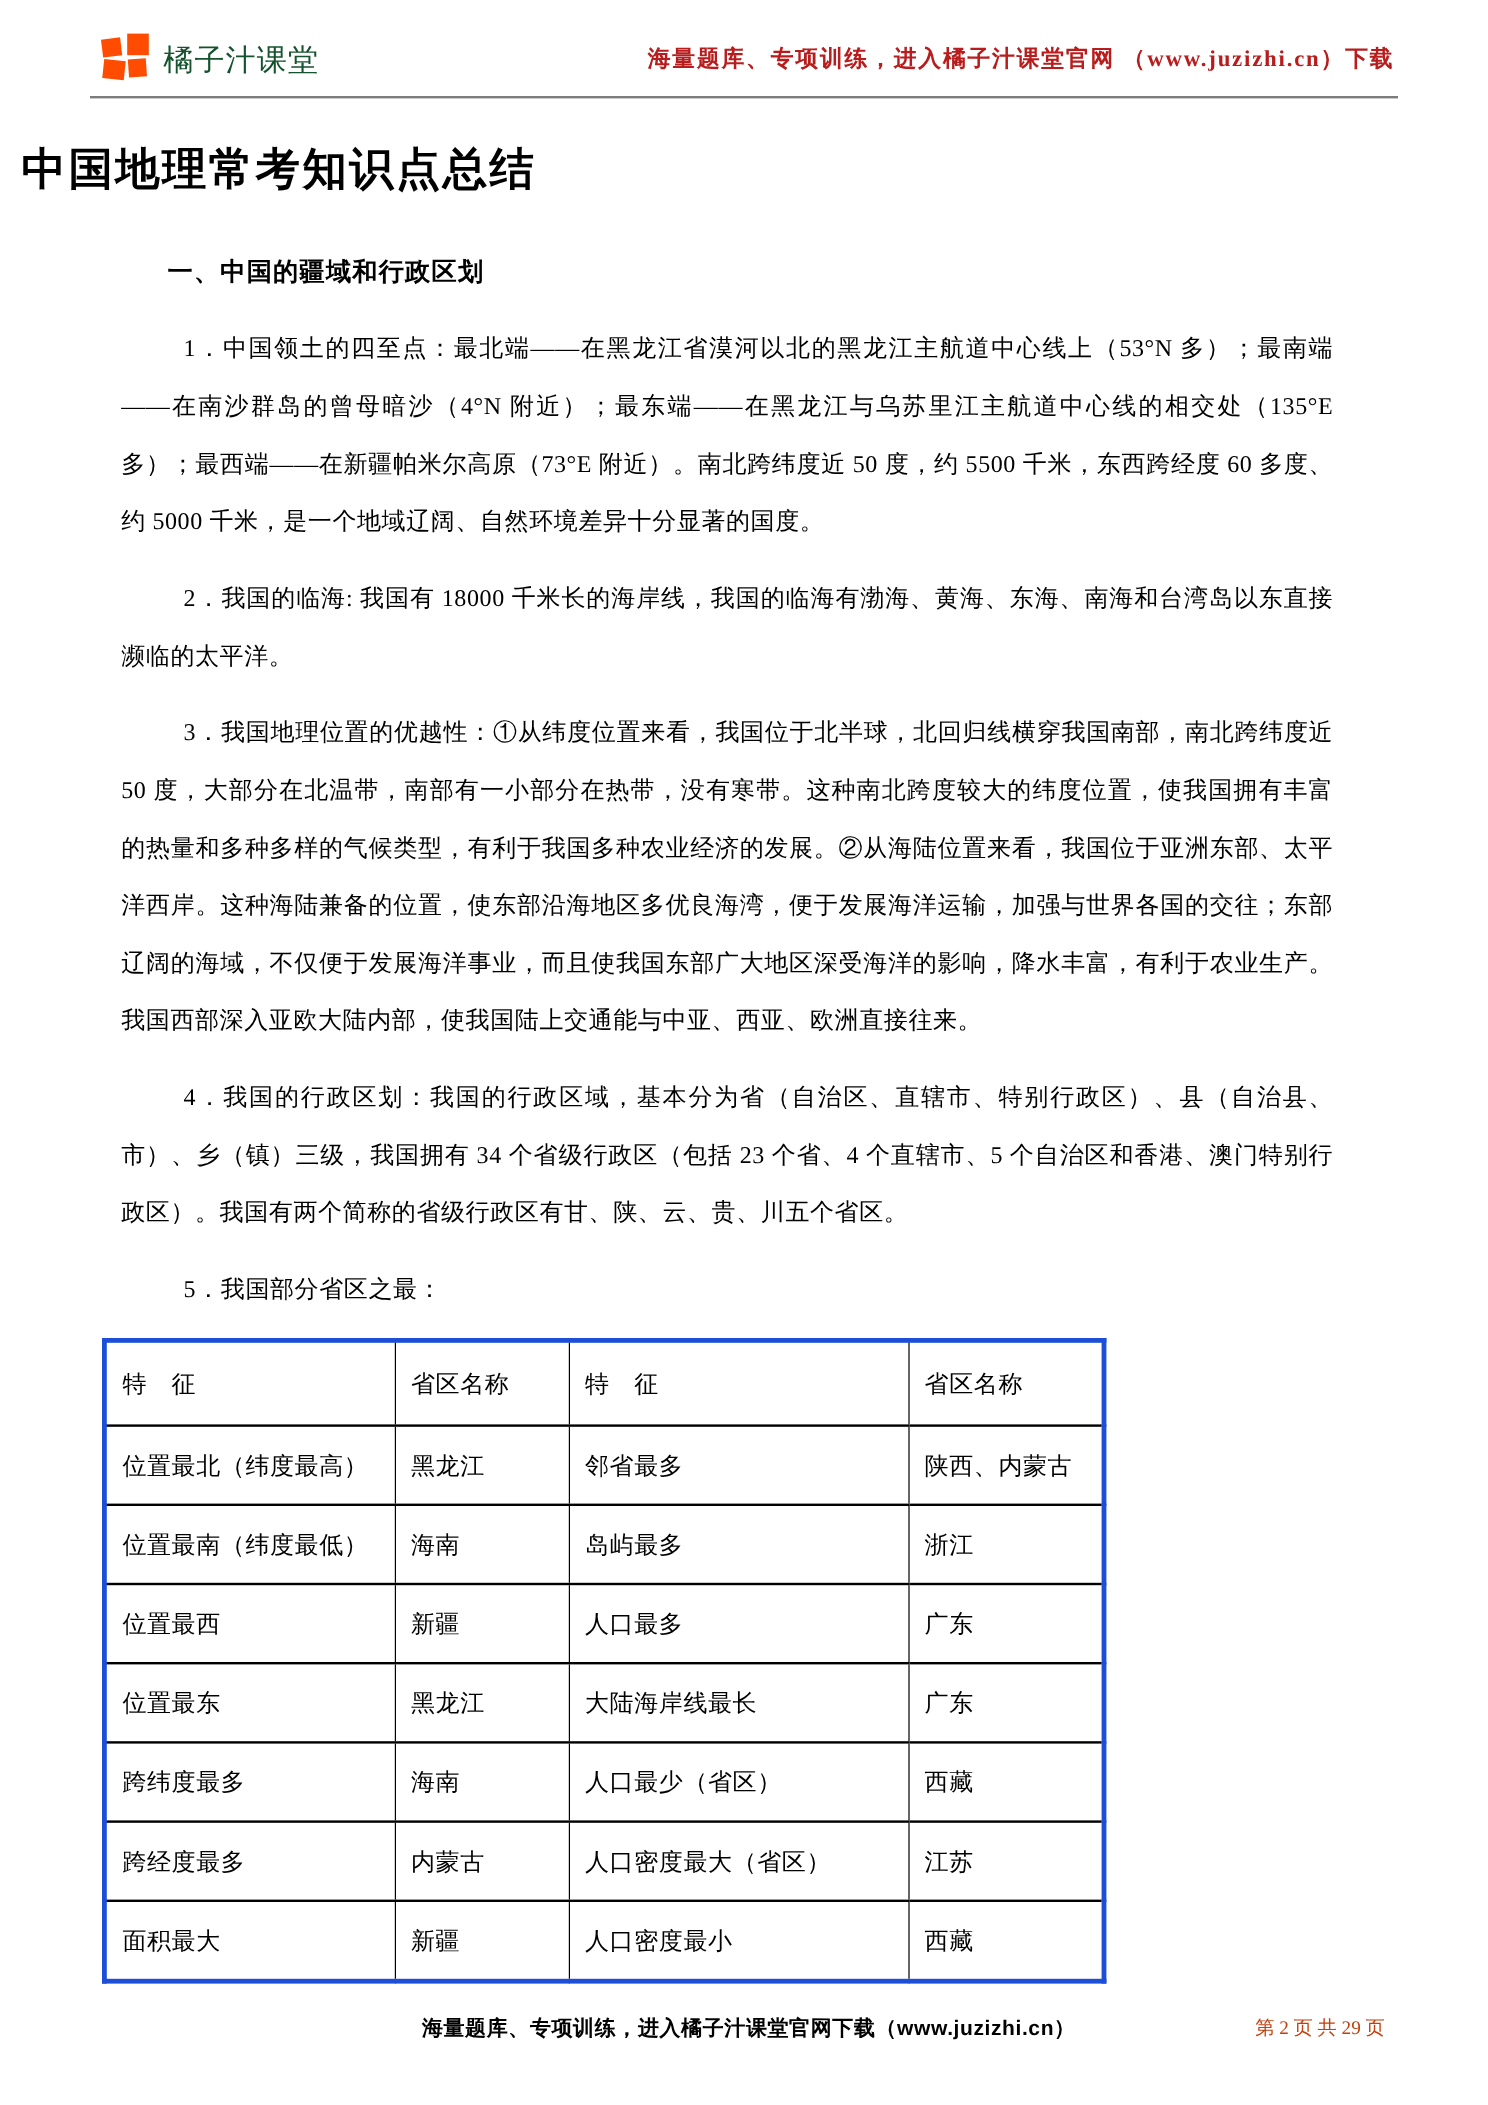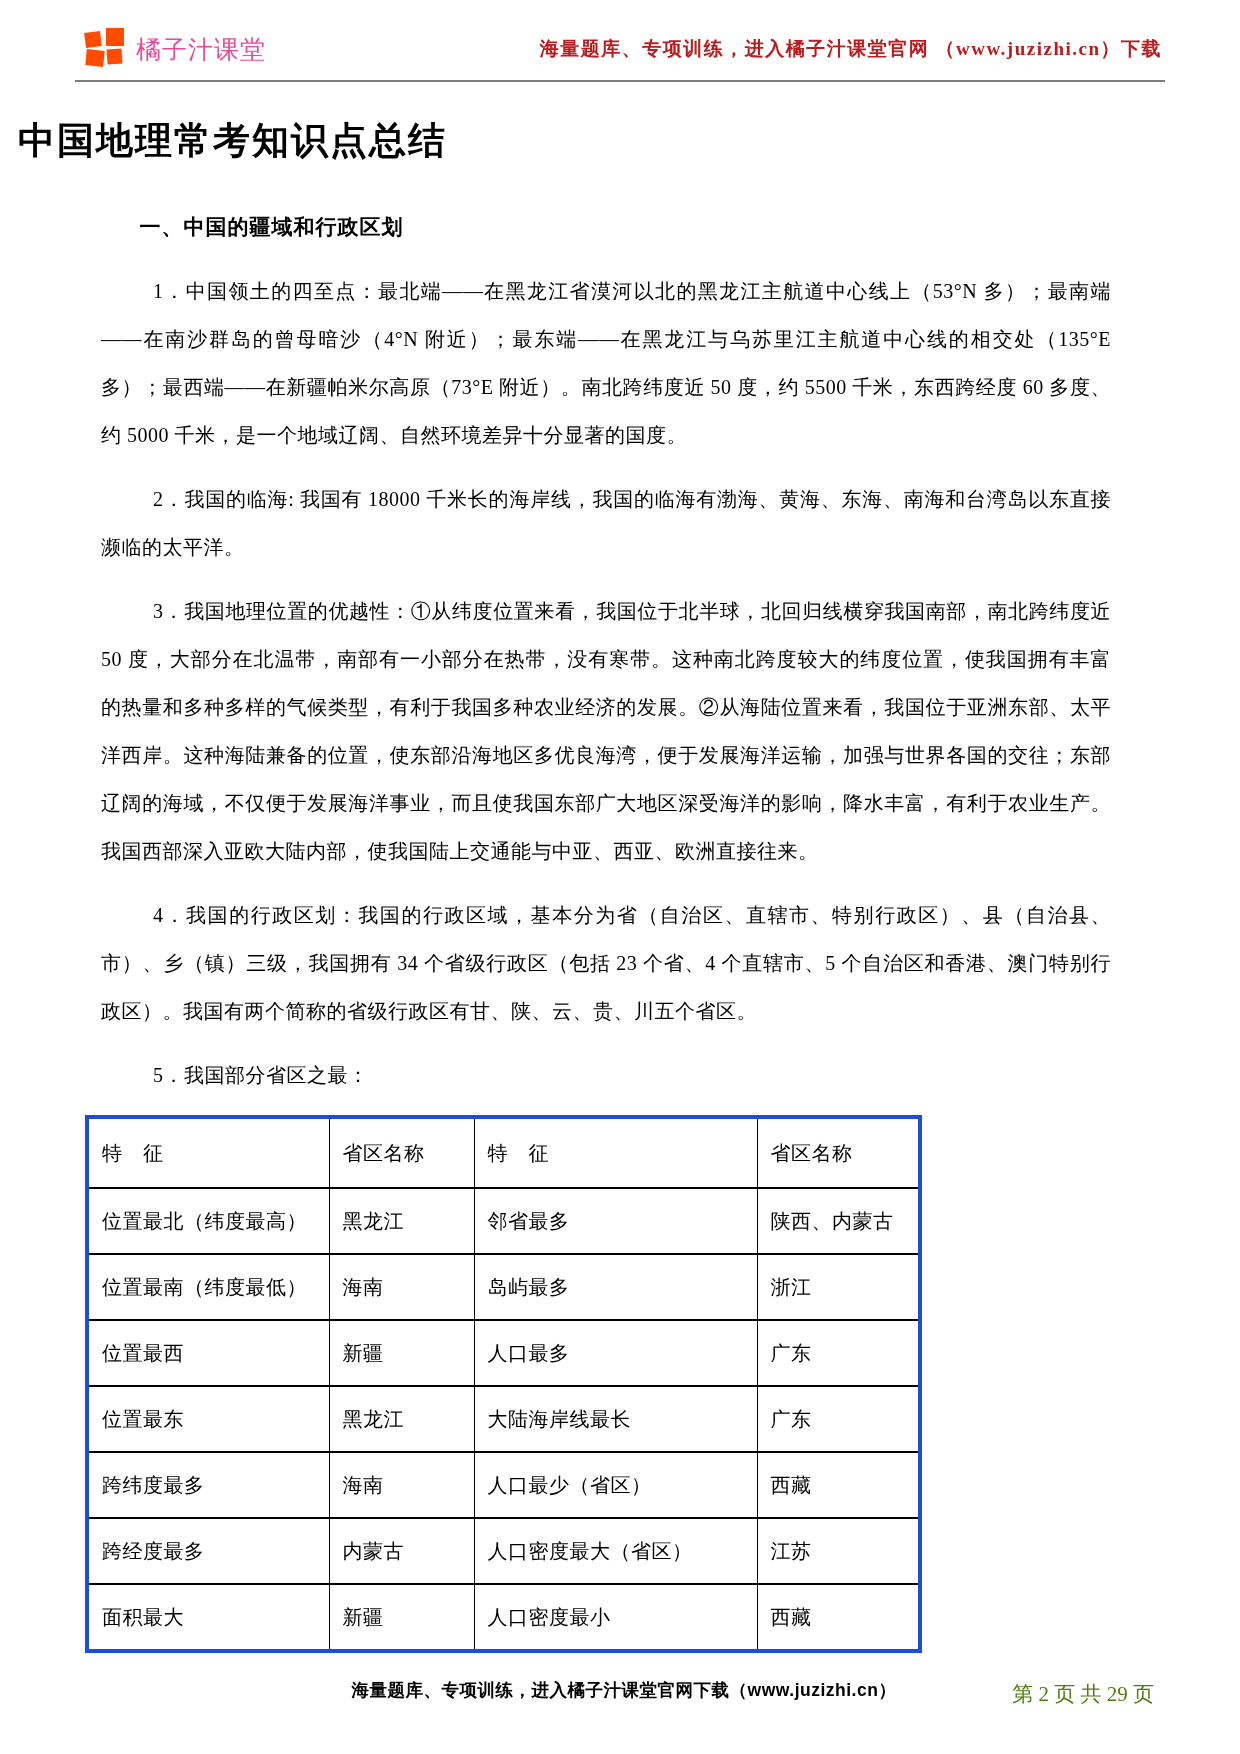--- a/index.html
+++ b/index.html
@@ -19,21 +19,21 @@
     display:flex; justify-content:space-between; align-items:center;
   }
   .logo { display:flex; align-items:center; gap:9px; }
   .logo-mark { position:relative; width:42px; height:42px; flex:0 0 auto; }
   .sq { position:absolute; background:#ff4c00; }
   .sq1 { width:16px; height:15px; left:0;  top:4px;  transform:rotate(-7deg); }
   .sq2 { width:18px; height:18px; left:21px; top:0; }
   .sq3 { width:18px; height:16px; left:1px;  top:22px; transform:rotate(6deg); }
   .sq4 { width:15px; height:15px; left:22px; top:21px; transform:rotate(-4deg); }
   .logo-text {
-    color:#ec4899; font-size:25px; letter-spacing:1px;
+    color:#14532d; font-size:25px; letter-spacing:1px;
     font-family:"Liberation Sans","DejaVu Sans",sans-serif;
   }
   .header-promo {
     color:#b91c1c; font-weight:bold; font-size:19px; letter-spacing:1.5px;
     font-family:"Liberation Serif","DejaVu Serif",serif;
   }
   .header-rule {
     position:absolute; top:80px; left:75px; right:75px;
     border-top:2px solid #7c7c7c;
   }
@@ -76,21 +76,21 @@
   .geo-table td { height:64px; }
 
   
   .footer { position:absolute; top:1678px; left:4px; width:100%; }
   .footer-promo {
     text-align:center; font-weight:bold; font-size:17.5px; letter-spacing:0.5px;
     font-family:"Liberation Sans","DejaVu Sans",sans-serif;
   }
   .footer-page {
     position:absolute; right:90px; top:2px;
-    font-size:21px; color:#4d7c0f;text-align:right;
+    font-size:16px; color:#c2410c;text-align:right;
   }
 </style>
 </head>
 <body>
 
 <div class="page">
 
   <div class="header">
     <div class="logo">
       <span class="logo-mark">

